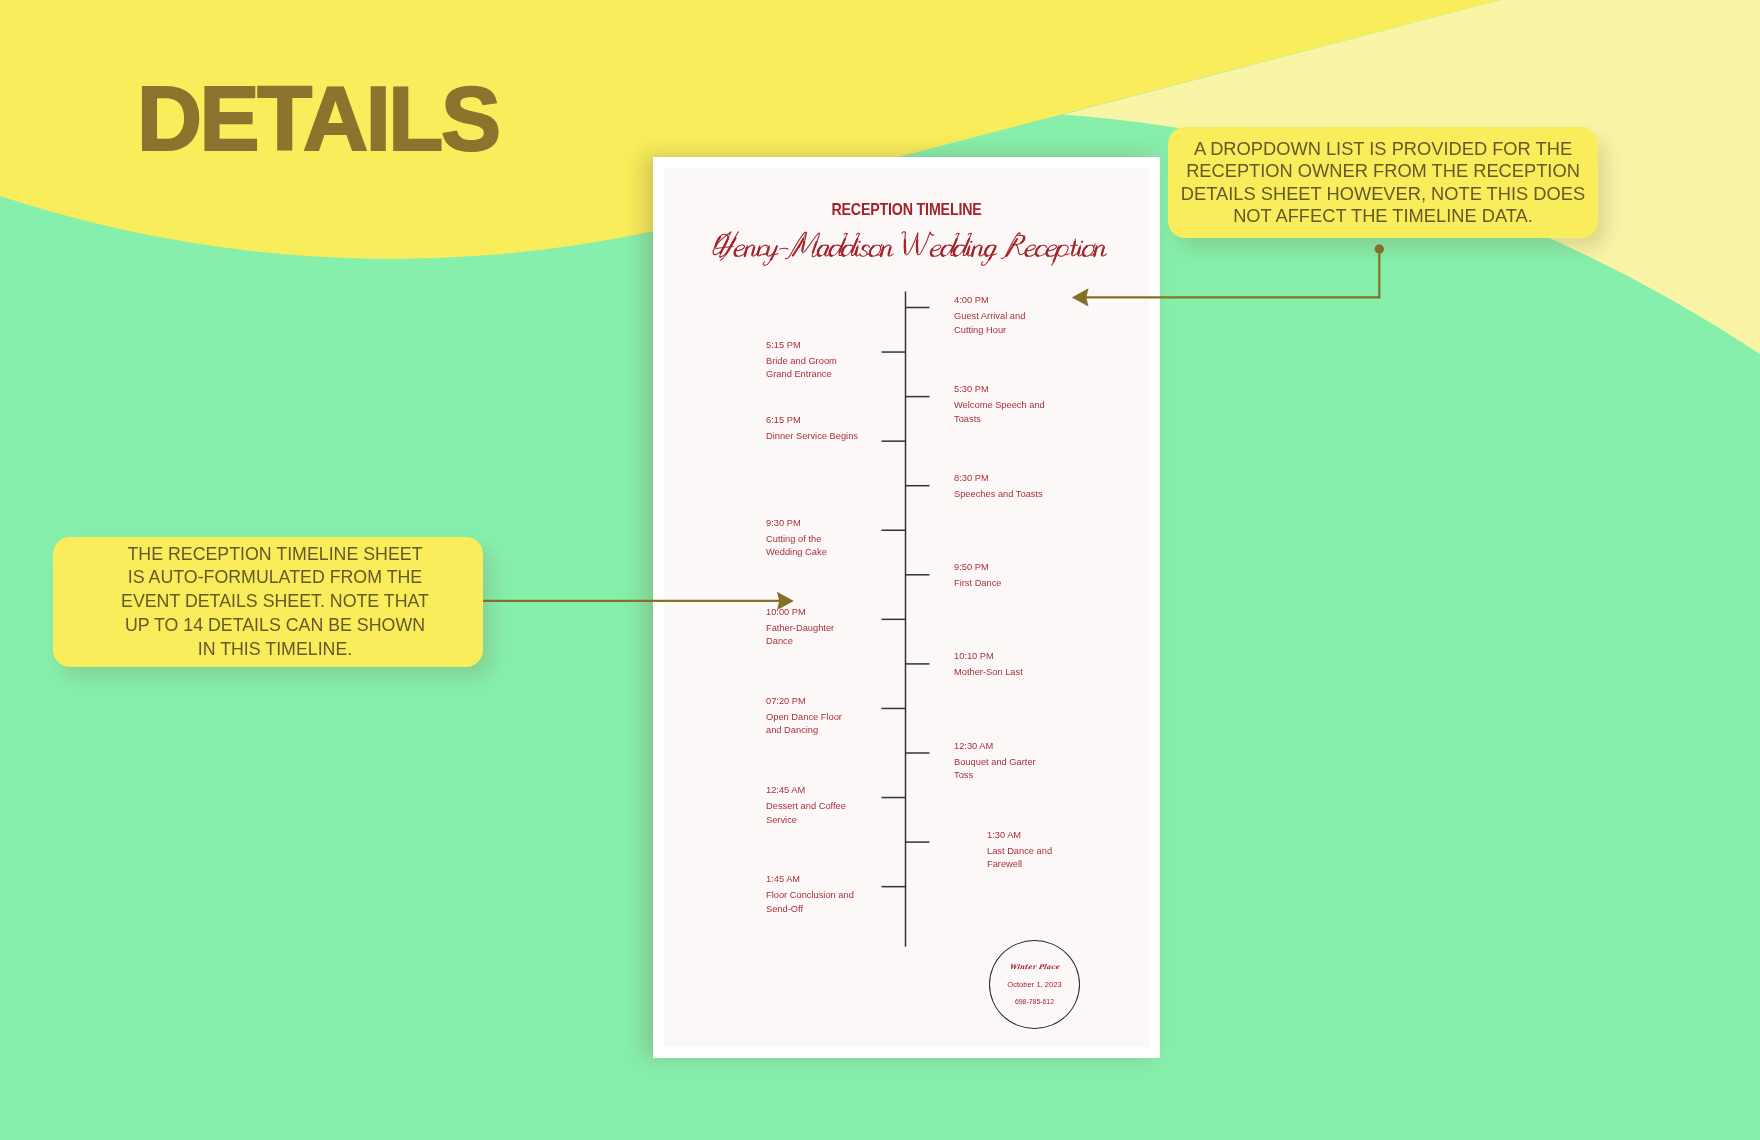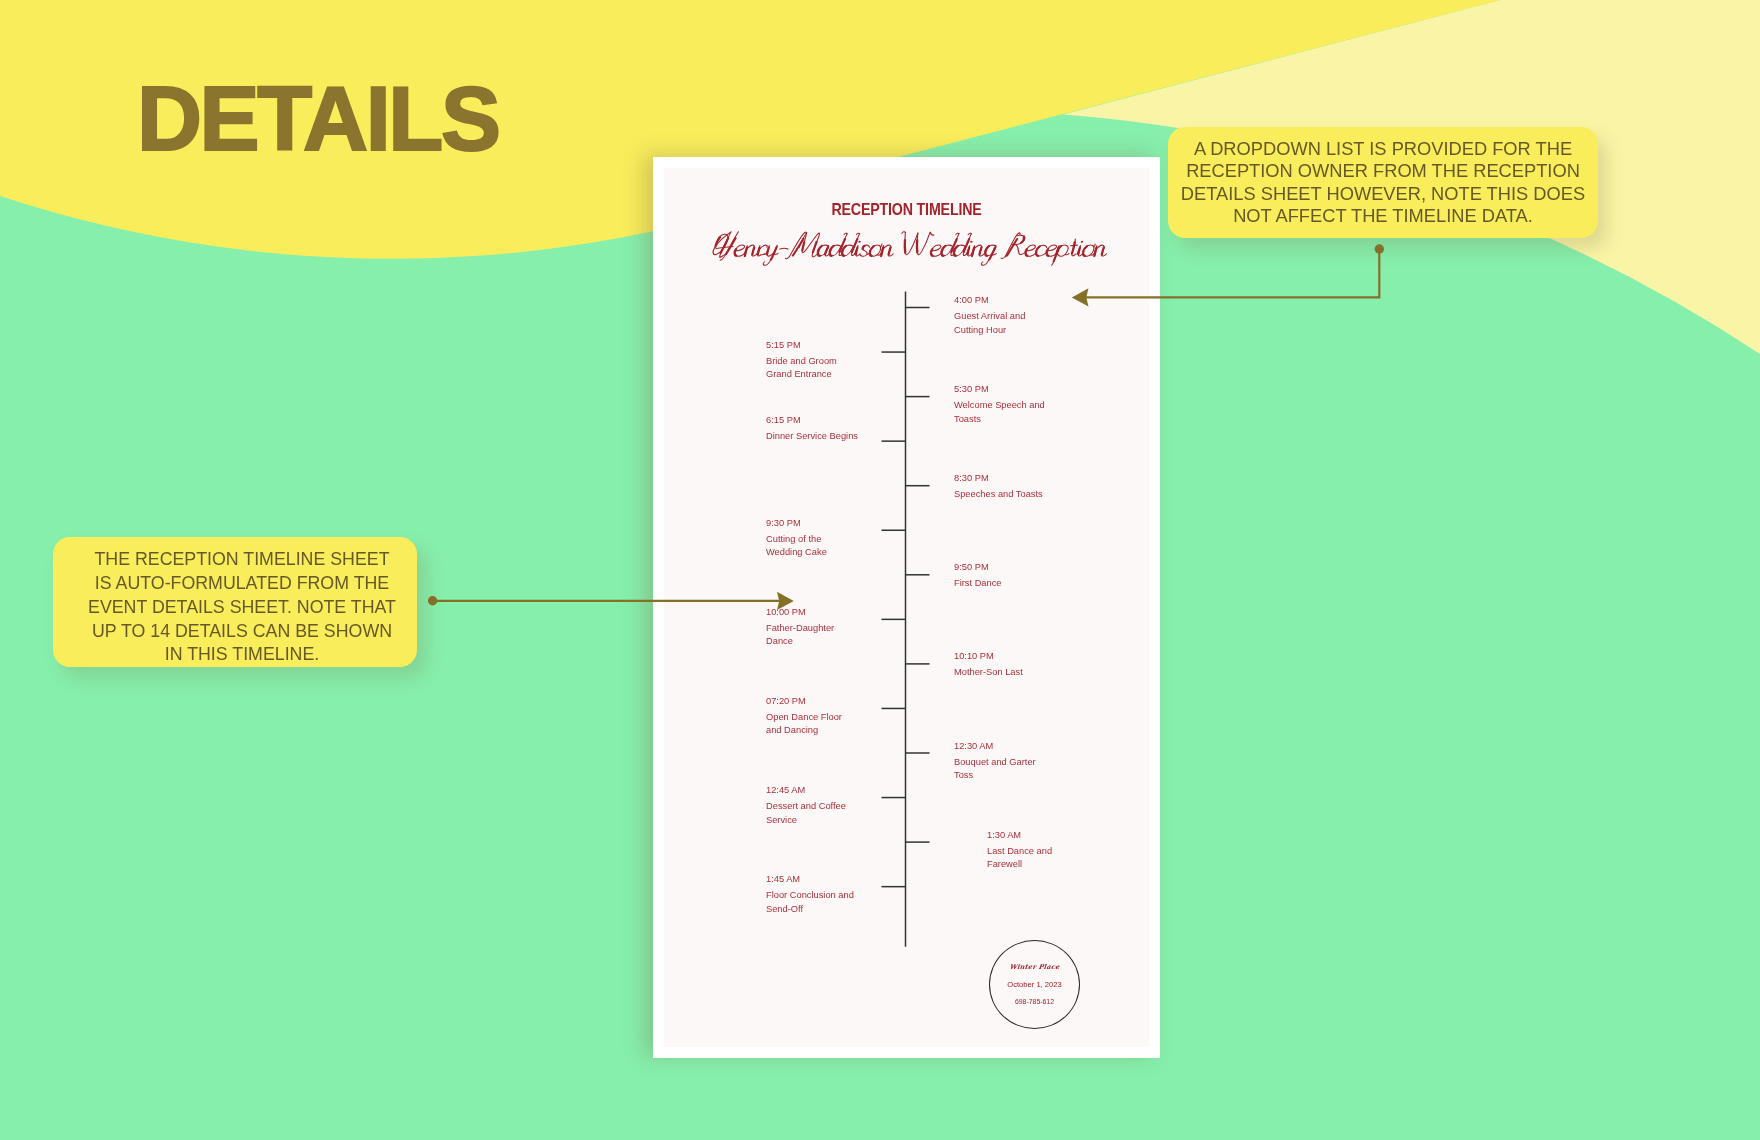--- a/index.html
+++ b/index.html
@@ -43,22 +43,22 @@
   #stamp .p{font-size:6.9px;line-height:8px;}
 
   
   .callout{position:absolute;background:#F9ED5B;border-radius:17px;
     color:#665928;text-align:center;
     box-shadow:9px 11px 18px rgba(125,115,65,.22);
     display:flex;align-items:center;justify-content:center;}
   .callout .inner{}
   #callout-left .inner{width:313px;margin-left:14px;}
   #callout-right .inner{width:412px;margin-left:0;}
-  #callout-left{left:53px;top:537px;width:364px;height:130px;
-     font-size:17.8px;line-height:23.7px;align-items:flex-end;}
+  #callout-left{left:53px;top:537px;width:430px;height:130px;
+     font-size:17.8px;line-height:23.7px;}
   #callout-right{left:1168px;top:127px;width:430px;height:111px;
      font-size:18.3px;line-height:22.4px;}
 </style>
 </head>
 <body>
 
 <div id="stage">
 
   <svg class="layer" id="bg" viewBox="0 0 1760 1140">
     <path fill="#FAF5A6" d="M1063,114.5 L1500,0 L1760,0 L1760,354 A1468.18,1468.18 0 0 0 1063,114.5 Z"></path>

